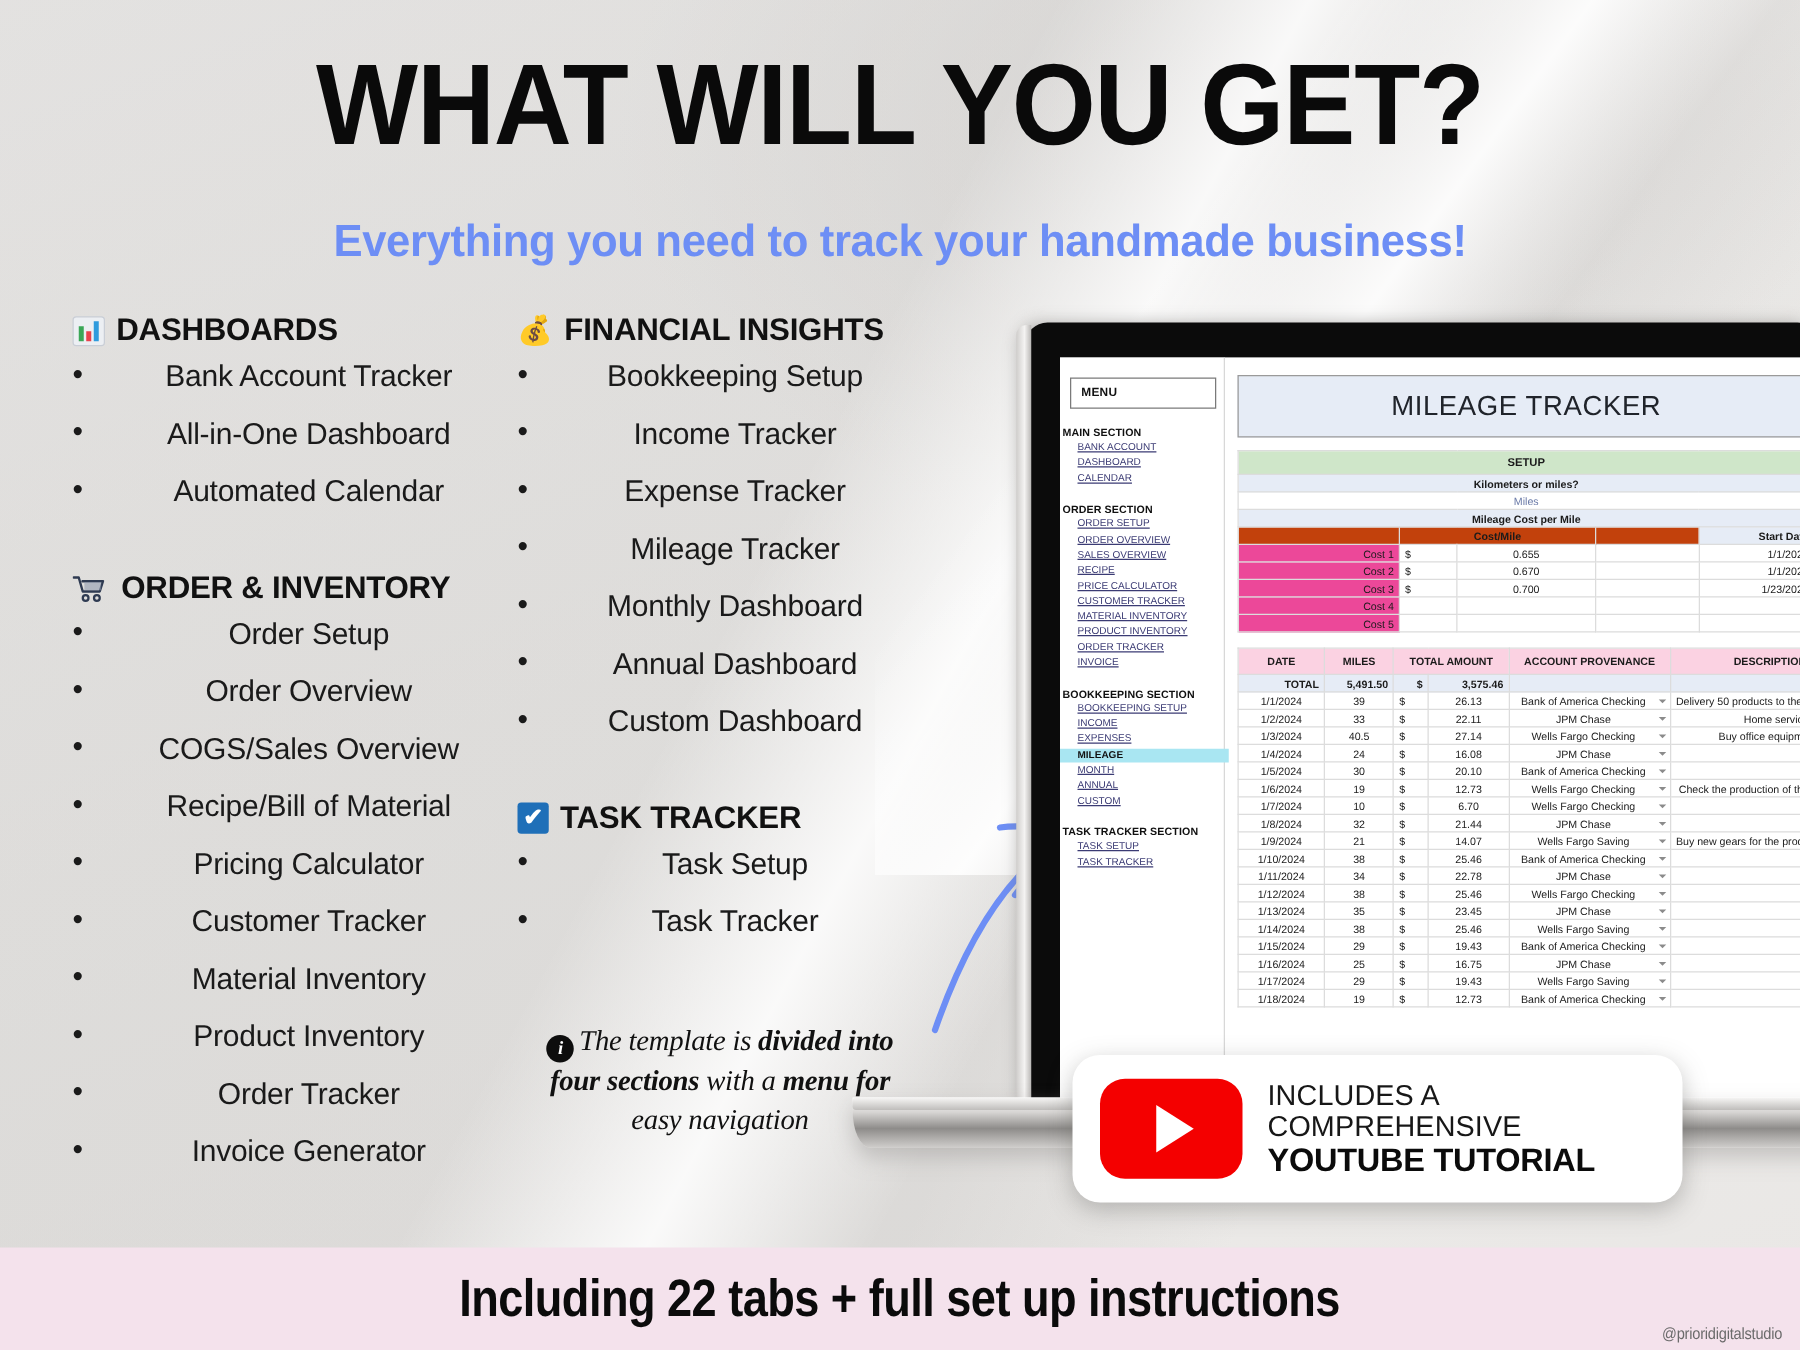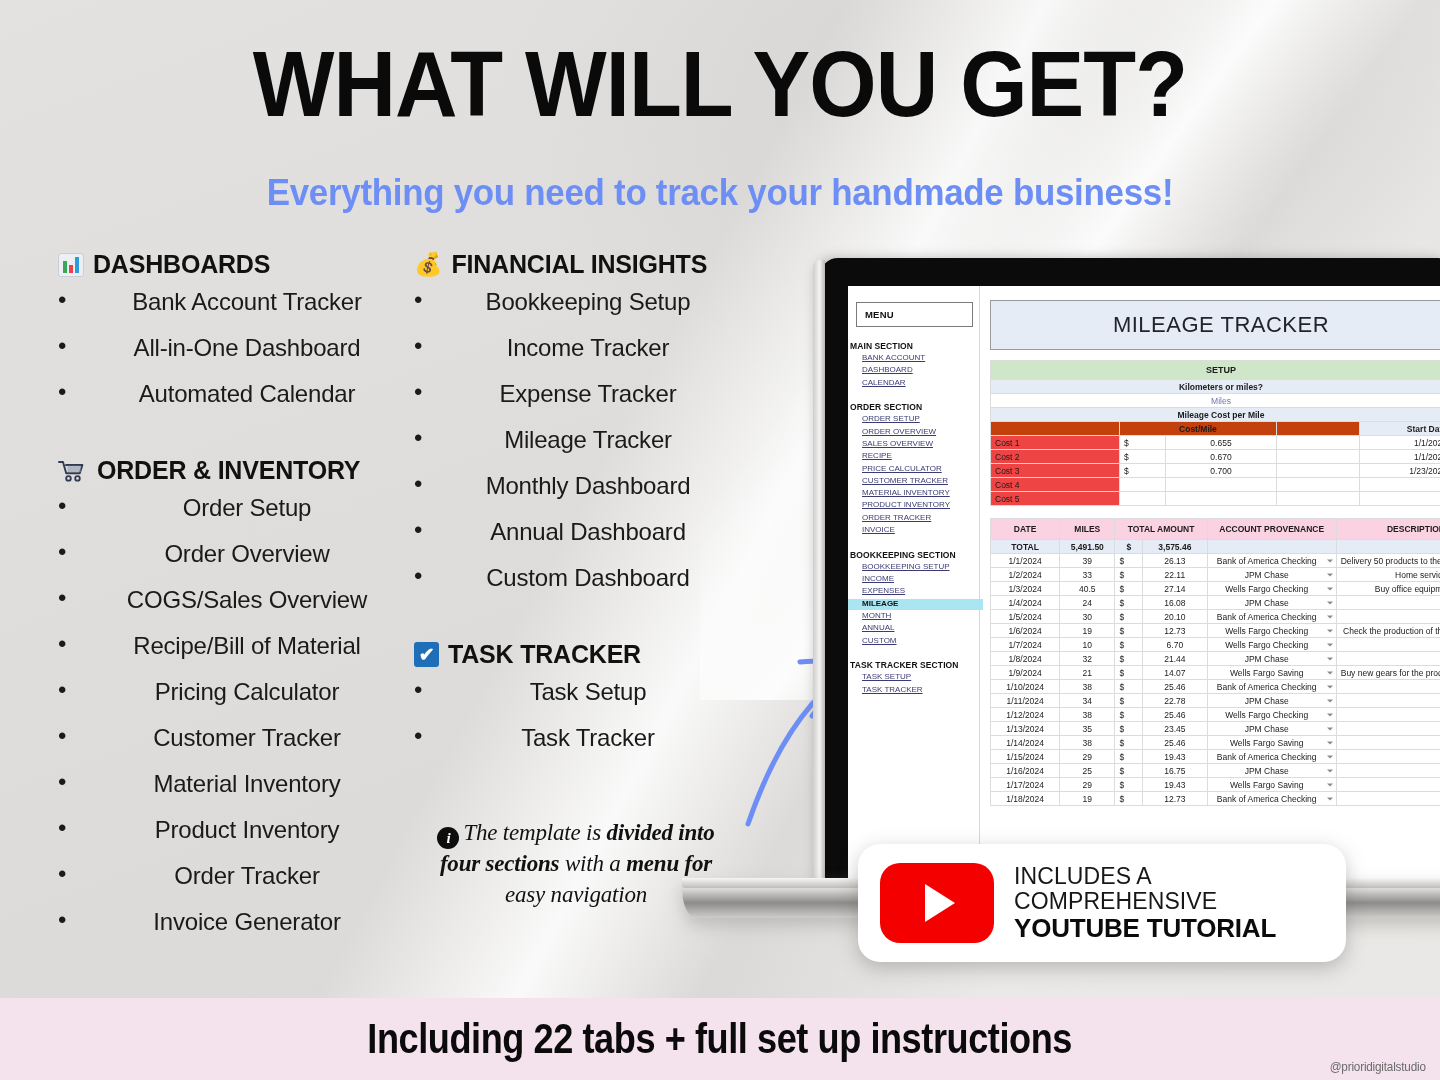--- a/index.html
+++ b/index.html
@@ -171,31 +171,31 @@
 
   table.xl { border-collapse: collapse; width: 100%; table-layout: fixed; }
   table.xl td, table.xl th { font-size: 8.5px; color: #1b1b1b; padding: 1.5px 4px;
       border: 0.5px solid #dcdcdc; font-weight: 400; }
 
   #setup-tbl { border: 1px solid #8a8a8a; margin-bottom: 12px; }
   #setup-tbl .h-setup { background: #cfe6c9; font-weight: 700; text-align: center;
       font-size: 9px; padding: 4px; }
   #setup-tbl .h-blue  { background: #e6ecf6; font-weight: 700; text-align: center; font-size: 8.5px; }
   #setup-tbl .val-blue{ background: #fff; text-align: center; color: #6a7aa8; font-size: 8.5px; }
-  #setup-tbl .lbl-col { text-align: left; background: #ef4444; }
+  #setup-tbl .lbl-col { text-align: right; background: #ec4899; }
   #setup-tbl .num     { text-align: center; }
   #setup-tbl .dollar  { text-align: left; }
   #setup-tbl .date    { text-align: right; }
   #setup-tbl .hdr-c   { background:#c2410c; font-weight:700; text-align:center; }
   #setup-tbl .hdr-r   { background:#e6ecf6; font-weight:700; text-align:right; }
 
   #data-tbl { border: 1px solid #8a8a8a; }
   #data-tbl th { background: #fbd2e2; font-weight: 700; text-align: center; font-size: 8.5px; padding: 5px 3px; }
   #data-tbl th.desc { text-align: right; padding-right: 6px; }
-  #data-tbl tr.total td { background: #e6ecf6; font-weight: 700; text-align: center; font-size: 8.5px; }
+  #data-tbl tr.total td { background: #e6ecf6; font-weight: 700; text-align: right; font-size: 8.5px; }
   #data-tbl td.c { text-align: center; }
   #data-tbl td.l { text-align: left; }
   #data-tbl td.acct { text-align: center; position: relative; padding-right: 14px; }
   #data-tbl td.acct .dd {
      position: absolute; right: 3px; top: 50%; transform: translateY(-50%);
      width: 0; height: 0; border-left: 3px solid transparent;
      border-right: 3px solid transparent; border-top: 3.5px solid #8b8b8b;
   }
   #data-tbl td.desc { text-align: right; white-space: nowrap; overflow: hidden; }
 

